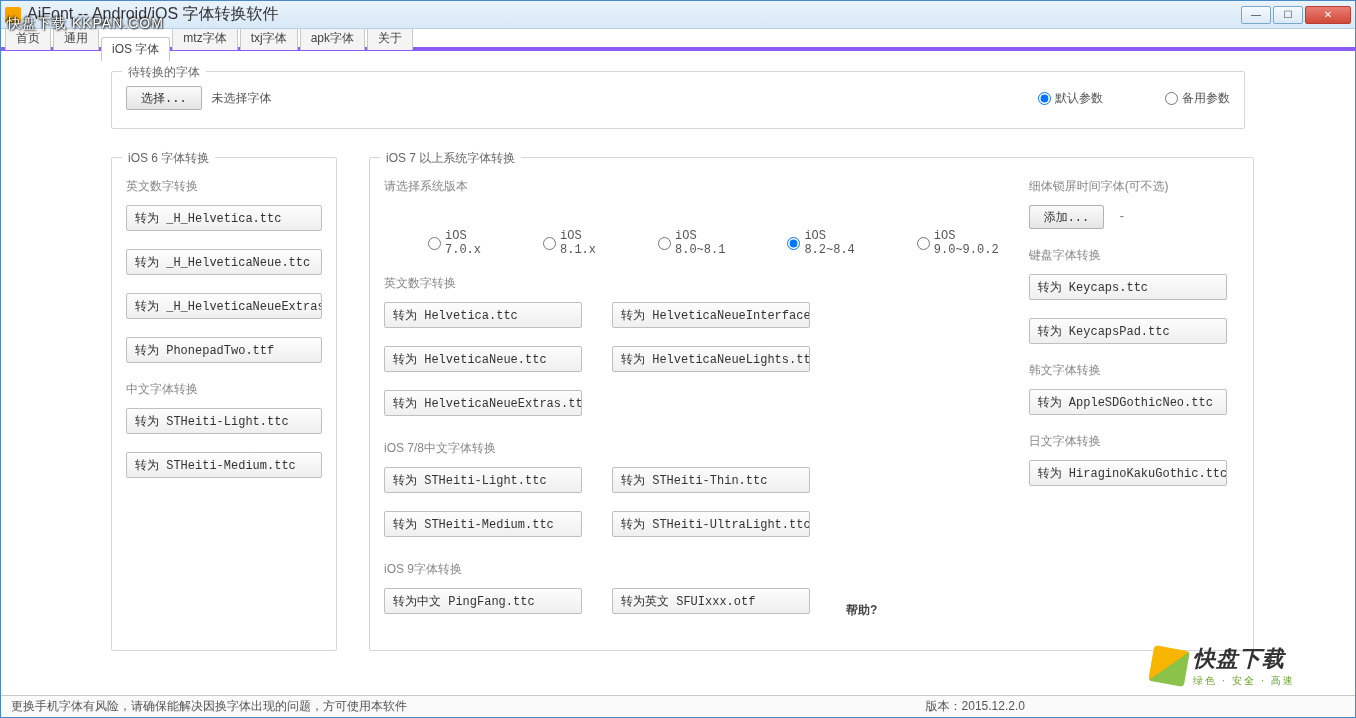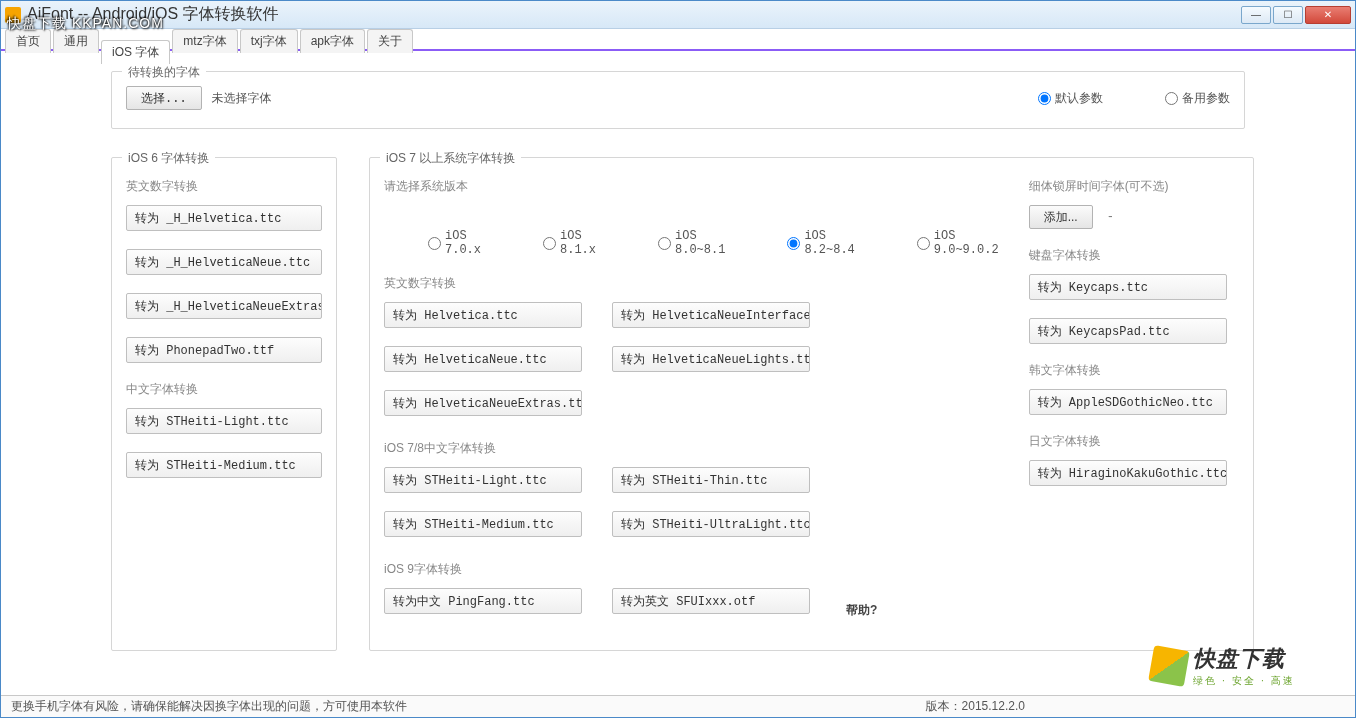--- a/index.html
+++ b/index.html
@@ -5,30 +5,30 @@
   * { box-sizing: border-box; margin: 0; padding: 0; }
   html, body { width: 1356px; height: 718px; font-family: "Microsoft YaHei", "SimSun", sans-serif; font-size: 12px; color: #444; overflow: hidden; background: #fff; }
   .window { width: 1356px; height: 718px; display: flex; flex-direction: column; border: 1px solid #4a89c8; }
   .titlebar { height: 28px; background: linear-gradient(#eaf3fb, #d7e8f7); display: flex; align-items: center; padding: 0 4px; border-bottom: 1px solid #b8cfe5; position: relative; }
   .titlebar .icon { width: 16px; height: 16px; background: #f7a400; border-radius: 2px; margin-right: 6px; }
   .titlebar .title { font-size: 16px; color: #333; }
   .winbtns { margin-left: auto; display: flex; gap: 2px; }
   .winbtn { width: 30px; height: 18px; border: 1px solid #7aa7cc; background: linear-gradient(#f5fafe,#dde9f5); border-radius: 2px; display:flex; align-items:center; justify-content:center; font-size:10px; color:#444; }
   .winbtn.close { width: 46px; background: linear-gradient(#e97e73,#d2493b); color:#fff; border-color:#b63e32;}
   .watermark { position:absolute; left:6px; top:14px; font-size:14px; font-weight:normal; letter-spacing:1px; color:#fff; text-shadow:1px 1px 2px #000, -1px -1px 2px #000; pointer-events:none; z-index:50;}
-  .tabs { height: 22px; display: flex; align-items: flex-start; padding-left: 4px; background: #fff; border-bottom: 2px solid #8b5cf6; }
+  .tabs { height: 22px; display: flex; align-items: center; padding-left: 4px; background: #fff; border-bottom: 4px solid #8b5cf6; }
   .tab { padding: 3px 10px; border: 1px solid #c8c8c8; border-bottom: none; background: #f4f4f4; margin-right: 2px; font-size: 12px; color:#444; cursor:pointer; border-top-left-radius:3px; border-top-right-radius:3px;}
   .tab.active { background: #fff; position: relative; top: 11px; }
   .content { flex: 1; padding: 20px 110px 10px 110px; position:relative; }
   .fieldset { border: 1px solid #d6d6d6; border-radius: 2px; padding: 14px 14px 18px 14px; position: relative; }
   .fieldset > .legend { position: absolute; top: -8px; left: 10px; background: #fff; padding: 0 6px; color:#666; font-size:12px; }
   .topgroup { margin-bottom: 28px; }
   .toprow { display:flex; align-items:center; }
   .btn { display:inline-flex; align-items:center; justify-content:center; height:24px; padding:0 14px; border:1px solid #b3b3b3; background:linear-gradient(#fbfbfb,#e5e5e5); border-radius:2px; font-size:12px; color:#333; cursor:pointer; font-family:"Courier New", monospace;}
-  .btn.mono { font-family:Liberation Sans, sans-serif; }
+  .btn.mono { font-family:Liberation Mono, monospace; }
   .nosel { margin-left: 10px; color:#555; }
   .radios { margin-left:auto; display:flex; gap:18px; align-items:center; }
   .radio { display:flex; align-items:center; gap:4px; color:#555; cursor:pointer;padding-left:44px;}
   .radio input { margin:0; }
   .cols { display:flex; gap:32px; }
   .col1 { width: 242px; }
   .col2 { flex:1; }
   .sublabel { color:#888; font-size:12px; margin: 6px 0 10px 0; }
   .filebtn { width: 196px; height:26px; border:1px solid #bfbfbf; background:linear-gradient(#fdfdfd,#efefef); display:flex; align-items:center; padding:0 8px; font-family:"SimSun","Courier New",monospace; font-size:12px; color:#333; margin-bottom:18px; cursor:pointer; border-radius:2px; white-space:nowrap; overflow:hidden;}
   .filebtn.wide { width: 198px; }

